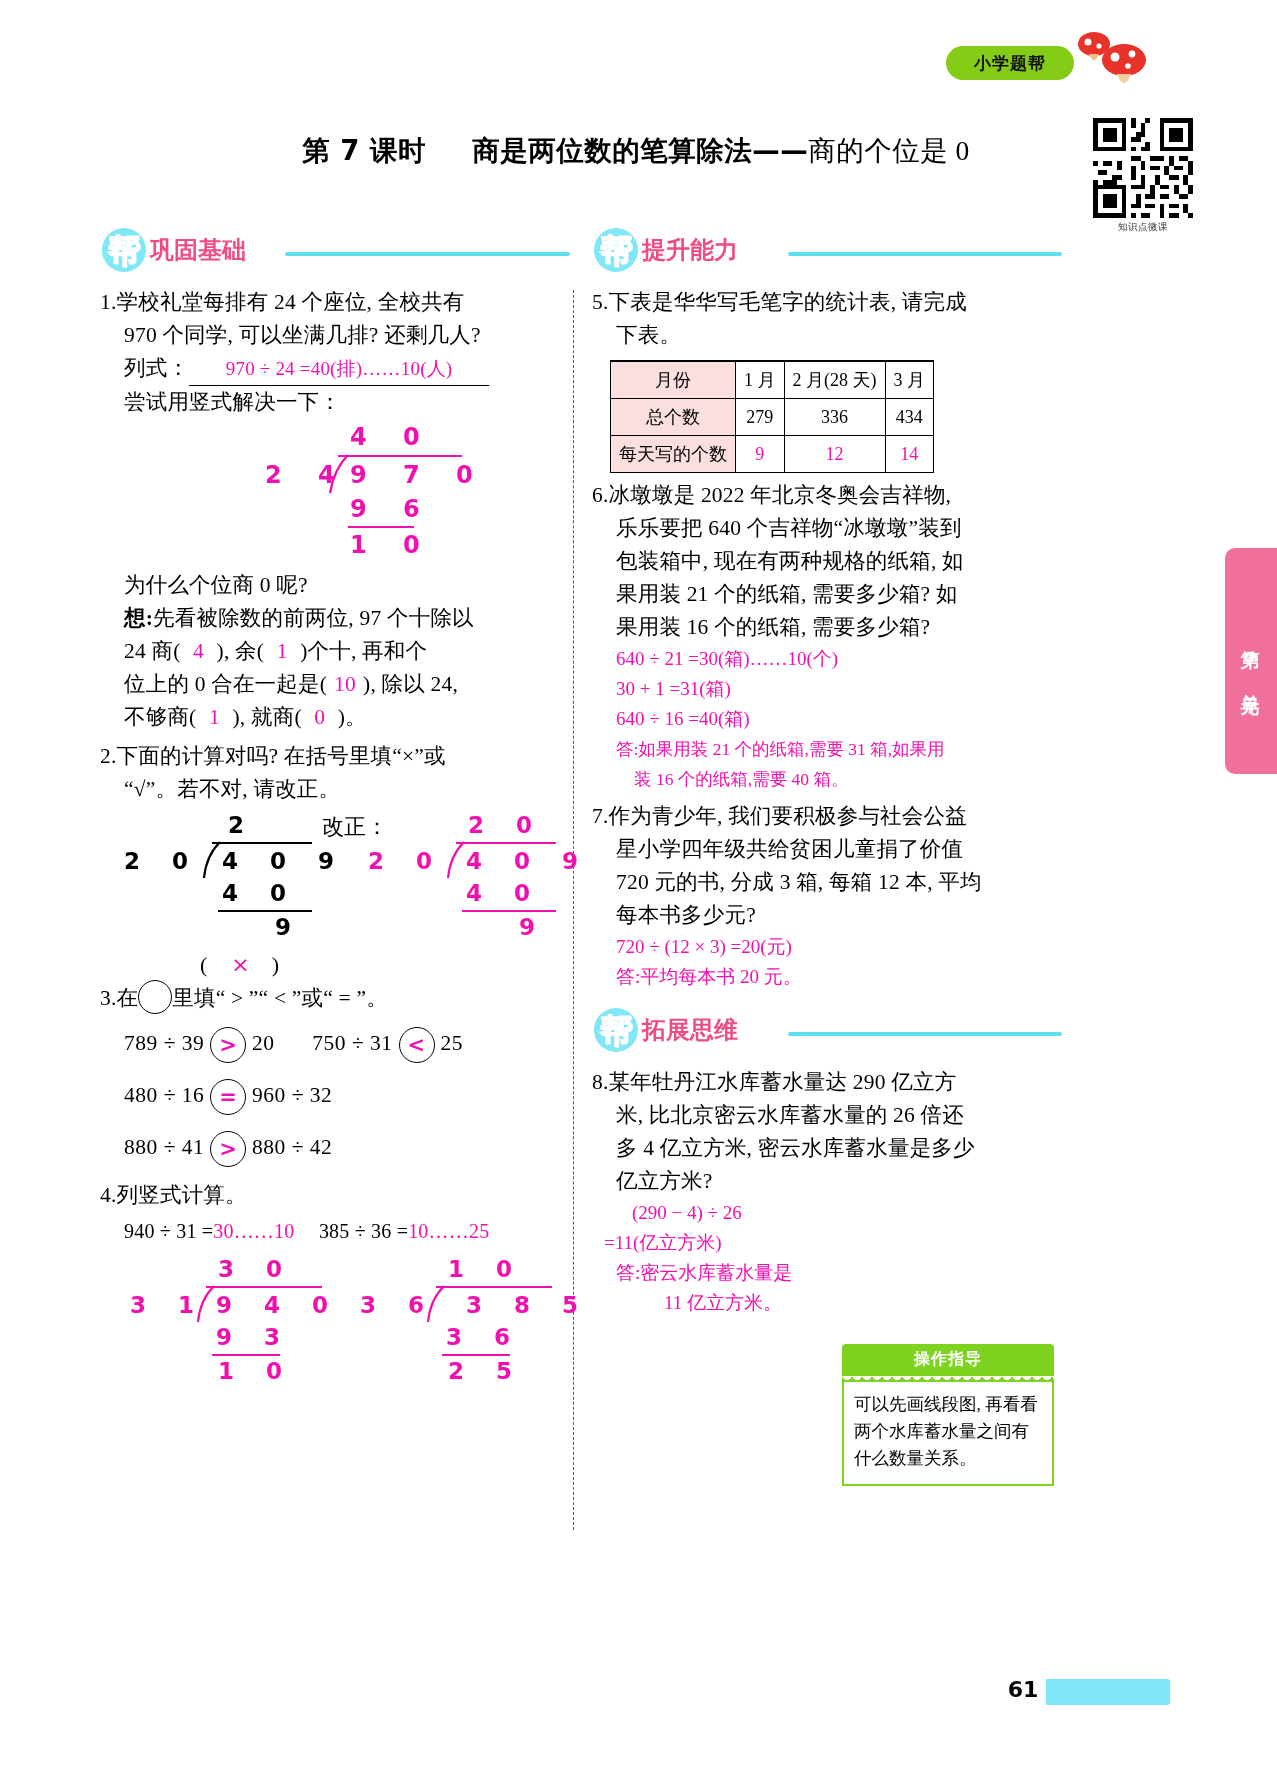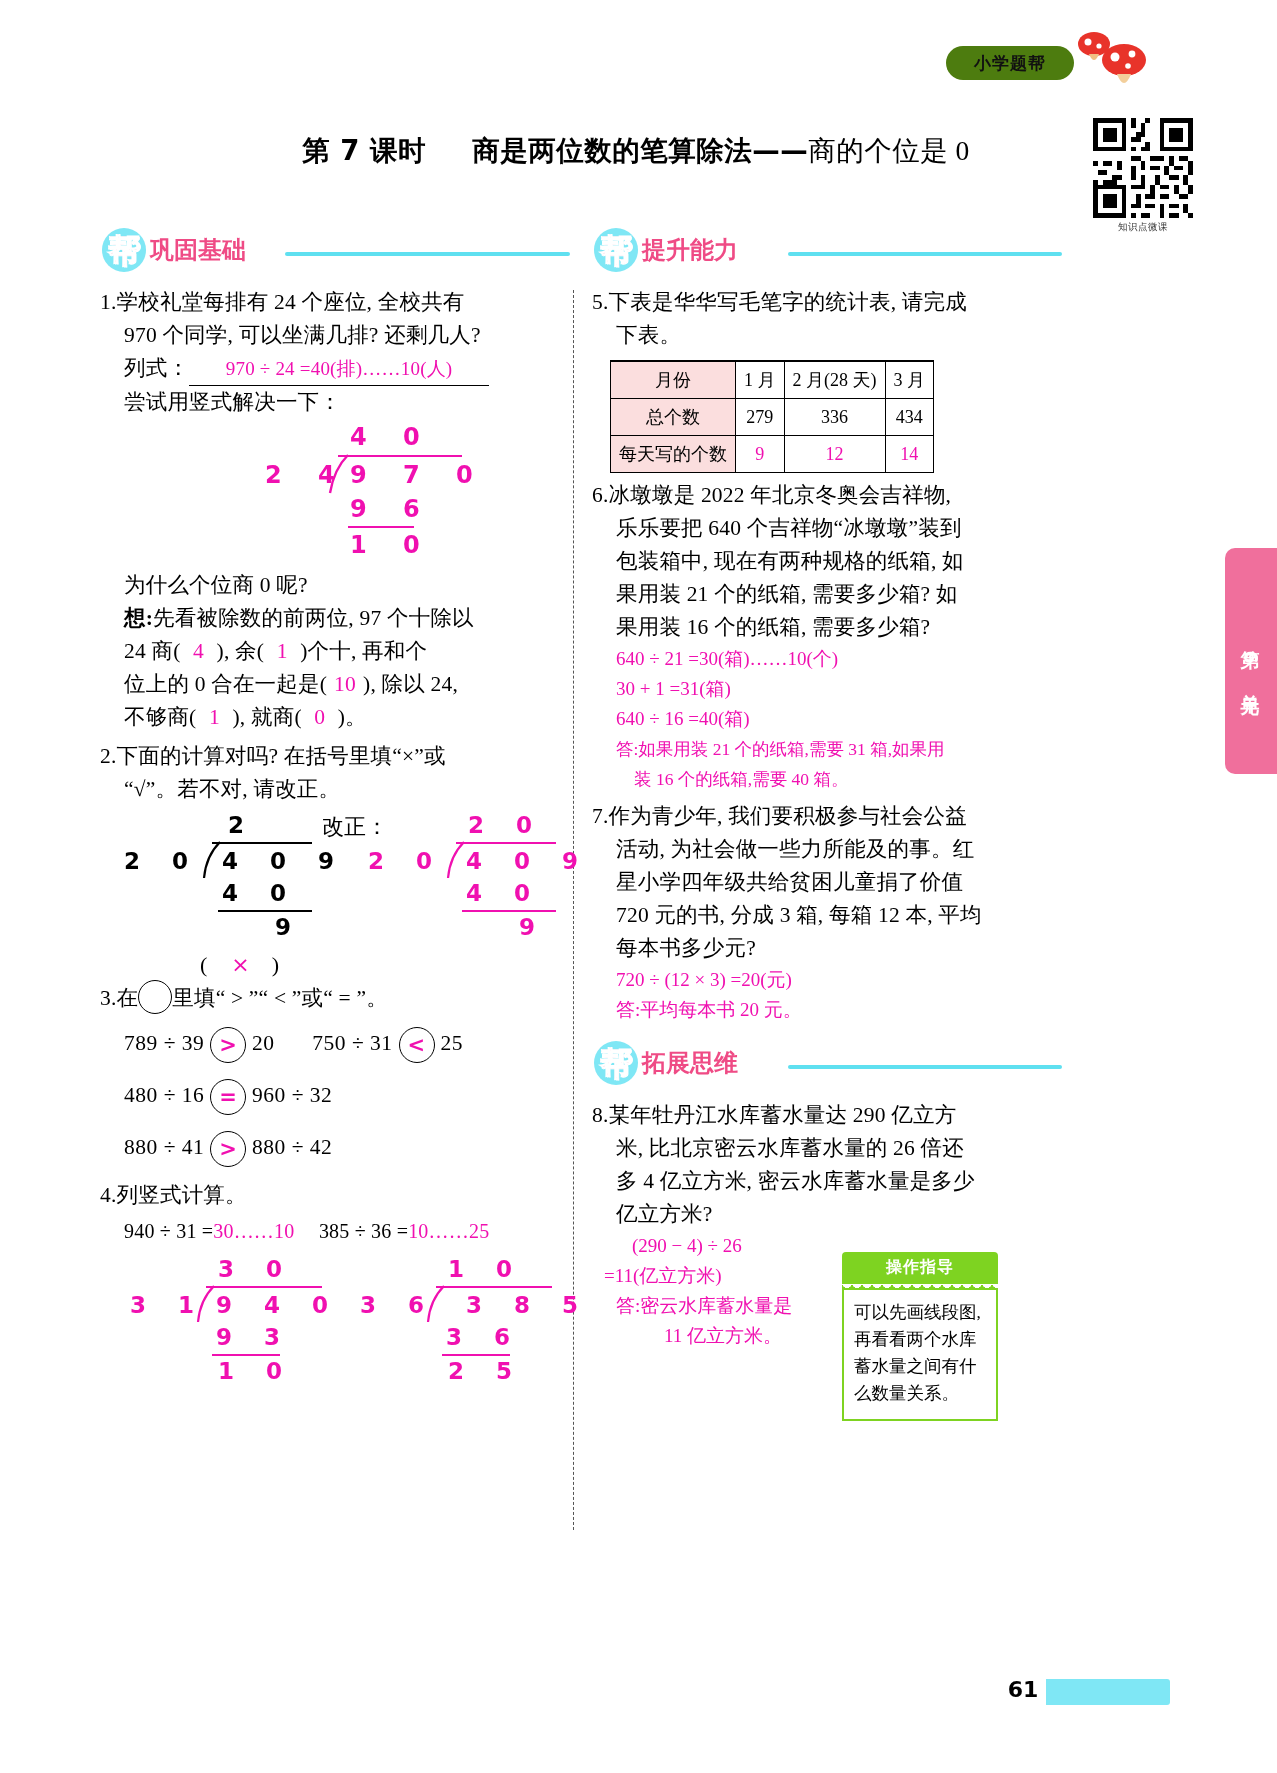--- a/index.html
+++ b/index.html
@@ -9,21 +9,21 @@
     font-family: "Liberation Serif", "DejaVu Serif", serif;
     color: #000;
     overflow: hidden;
   }
   .page { position: relative; width: 1277px; height: 1773px; }
 
   
   .top-pill {
     position: absolute; top: 46px; left: 946px;
     width: 128px; height: 34px; border-radius: 17px;
-    background: #4d7c0f; display: flex; align-items: center; justify-content: center;
+    background: #84cc16; display: flex; align-items: center; justify-content: center;
     font-family: "DejaVu Sans", sans-serif; font-weight: bold; font-size: 17px; color: #111;
     letter-spacing: 1px;
   }
   .mushroom-wrap { position: absolute; top: 30px; left: 1062px; width: 90px; height: 66px; }
   .qr { position: absolute; top: 118px; left: 1093px; width: 100px; height: 100px; }
   .qr-label {
     position: absolute; top: 221px; left: 1090px; width: 106px; text-align: center;
     font-size: 9.5px; color: #333; font-family: "Liberation Serif", serif; letter-spacing: .5px;
   }
 
@@ -110,21 +110,21 @@
   table.stat {
     border-collapse: collapse; margin: 8px 0 6px 18px;
     font-size: 18px; font-family: "Liberation Serif", serif;
   }
   table.stat td, table.stat th { border: 1.4px solid #000; padding: 6px 8px; text-align: center; font-weight: normal; }
   table.stat .hdcol { background: #fbdede; min-width: 104px; }
   table.stat tr:first-child td { border-top: 2.4px solid #000; }
   table.stat .pinkval { color: #f010b0; }
 
   
-  .guide { position: absolute; left: 842px; top: 1252px; width: 156px; }
+  .guide { position: absolute; left: 842px; top: 1344px; width: 212px; }
   .guide .ghead {
     background: #7ed321; color: #fff; text-align: center;
     font-family: "DejaVu Sans", sans-serif; font-weight: bold; font-size: 16px;
     padding: 5px 0 6px; letter-spacing: 1px;
     border-radius: 4px 4px 0 0;
   }
   .guide .gzig { height: 7px; background: #7ed321;
     -webkit-mask-image: radial-gradient(circle 5px at 5px 0, transparent 98%, #000 100%);
     mask-image: radial-gradient(circle 5px at 5px 0, transparent 98%, #000 100%);
     -webkit-mask-size: 10px 7px; mask-size: 10px 7px; margin-top: -1px; }
@@ -450,21 +450,20 @@
       <div class="ansline indent">30 + 1 =31(箱)</div>
       <div class="ansline indent">640 ÷ 16 =40(箱)</div>
       <div class="ansline indent" style="font-size:17.5px;">答:如果用装 21 个的纸箱,需要 31 箱,如果用</div>
       <div class="ansline indent" style="font-size:17.5px;padding-left:42px;">装 16 个的纸箱,需要 40 箱。</div>
     </div>
 
     <div class="q" style="margin-top:6px;">
       <div class="qtext">
         <span>7.</span><span>作为青少年, 我们要积极参与社会公益</span>
       </div>
-      <div class="qtext indent">活动, 为社会做一些力所能及的事。红</div>
       <div class="qtext indent">星小学四年级共给贫困儿童捐了价值</div>
       <div class="qtext indent">720 元的书, 分成 3 箱, 每箱 12 本, 平均</div>
       <div class="qtext indent">每本书多少元?</div>
       <div class="ansline indent">720 ÷ (12 × 3) =20(元)</div>
       <div class="ansline indent">答:平均每本书 20 元。</div>
     </div>
 
     <div class="sec s3" style="margin-top:14px;">
       <div class="bubble"></div>
       <div class="bang">帮</div>

